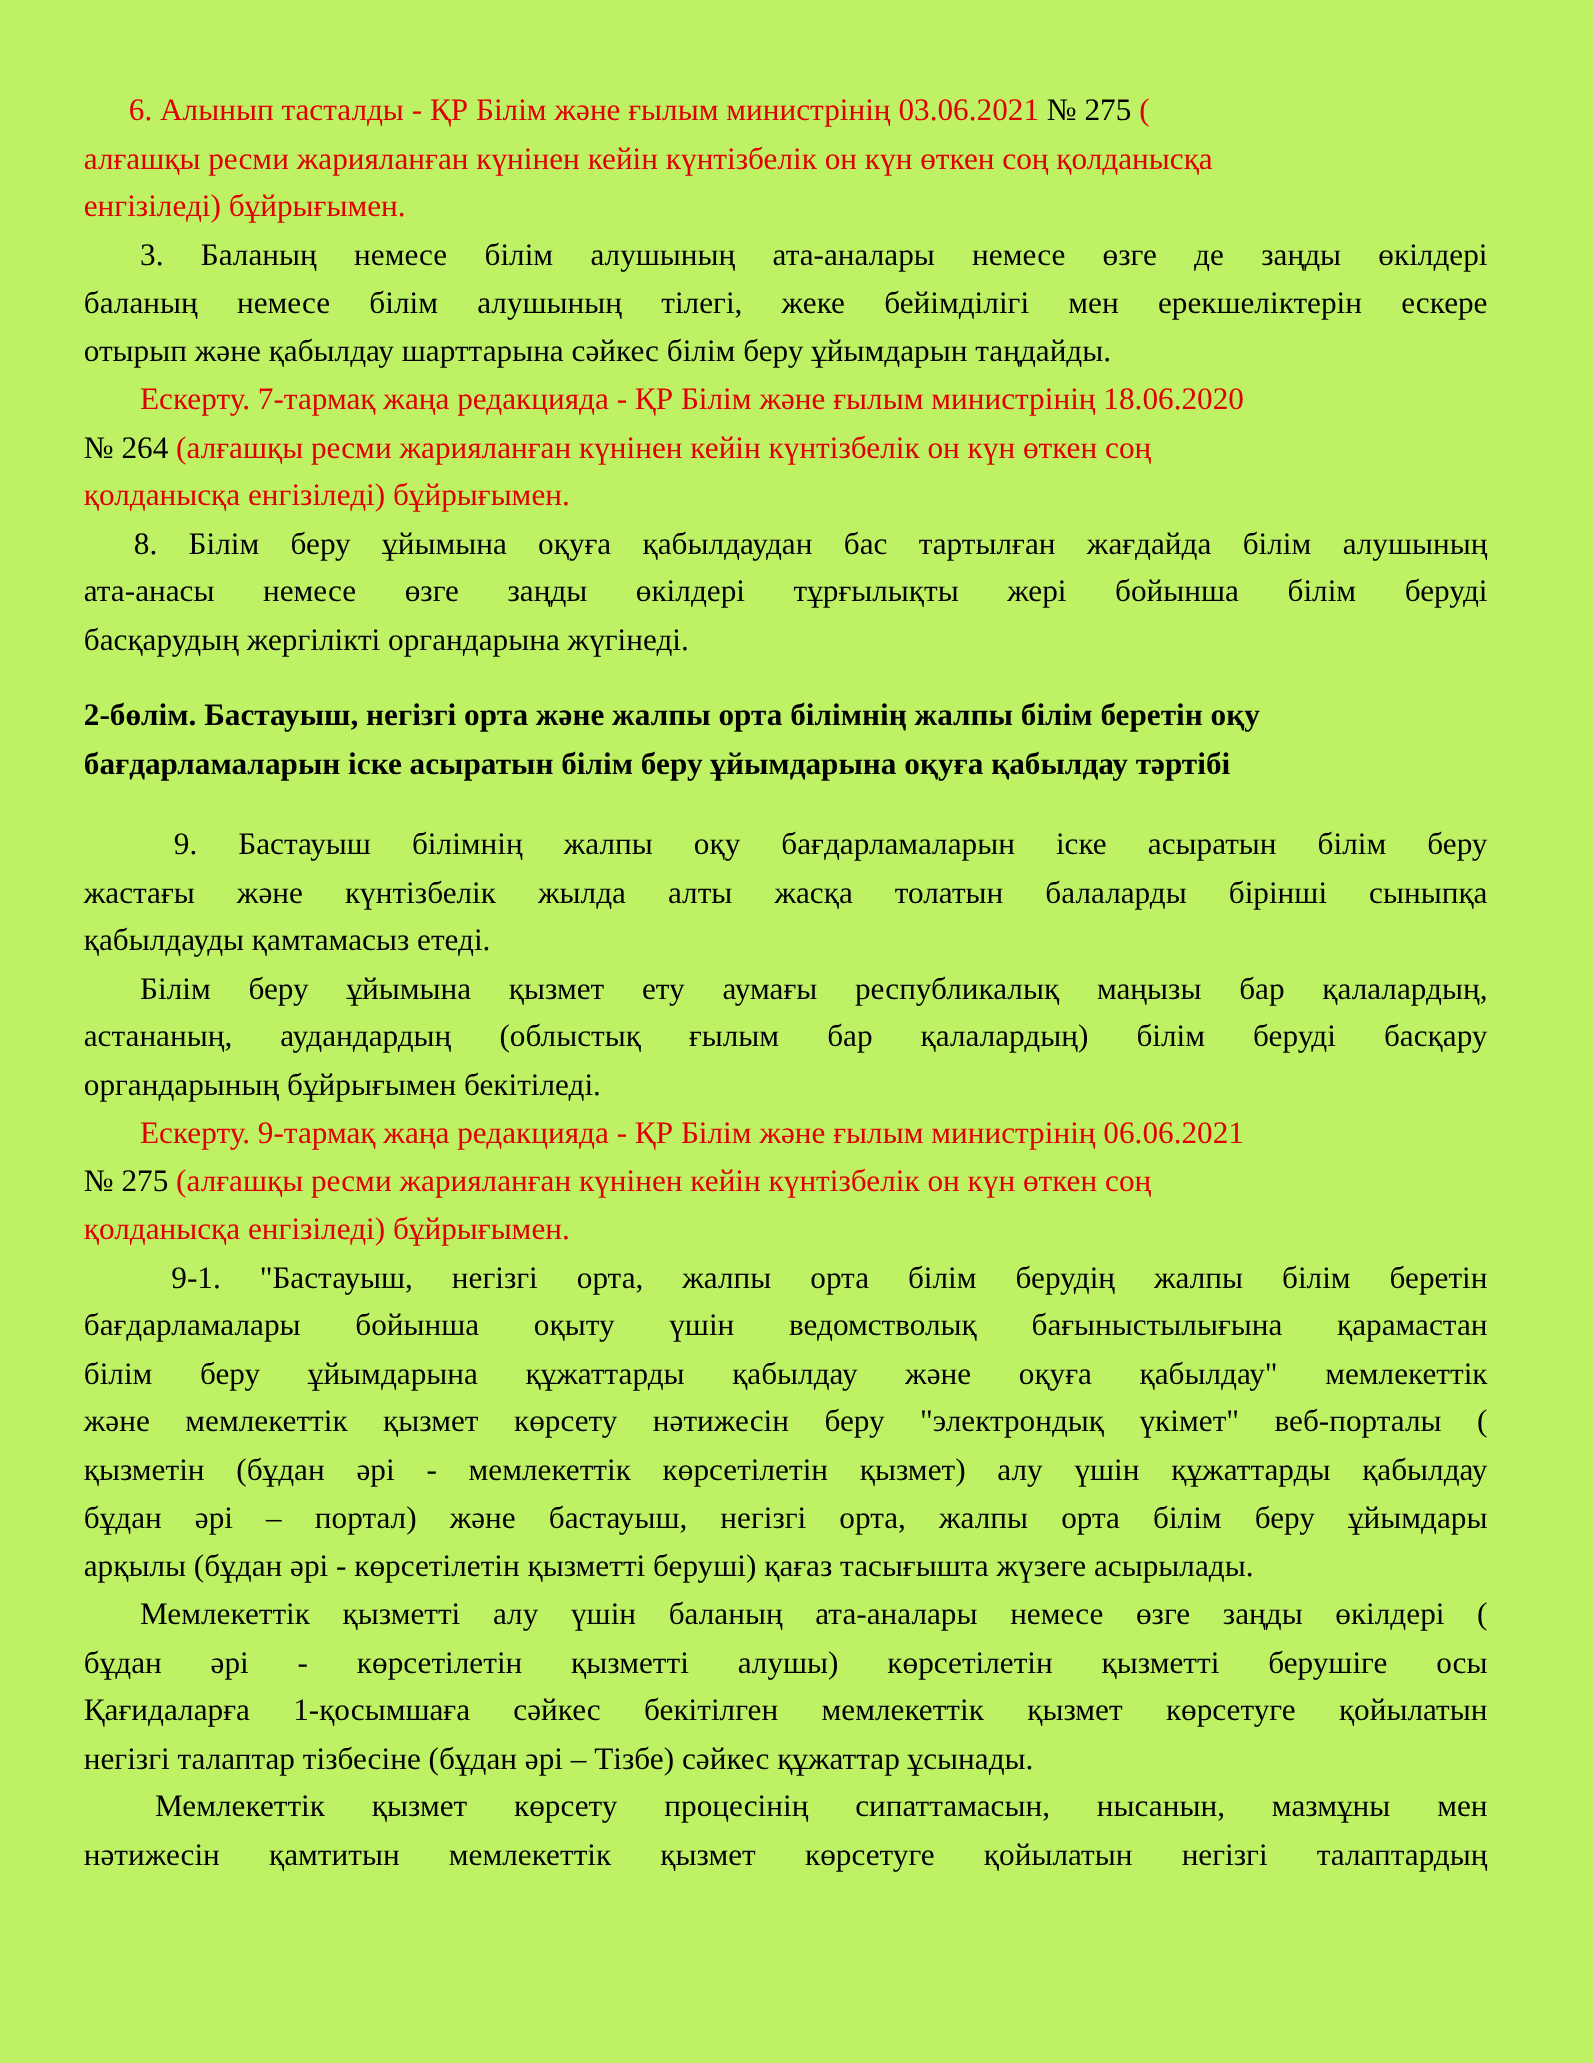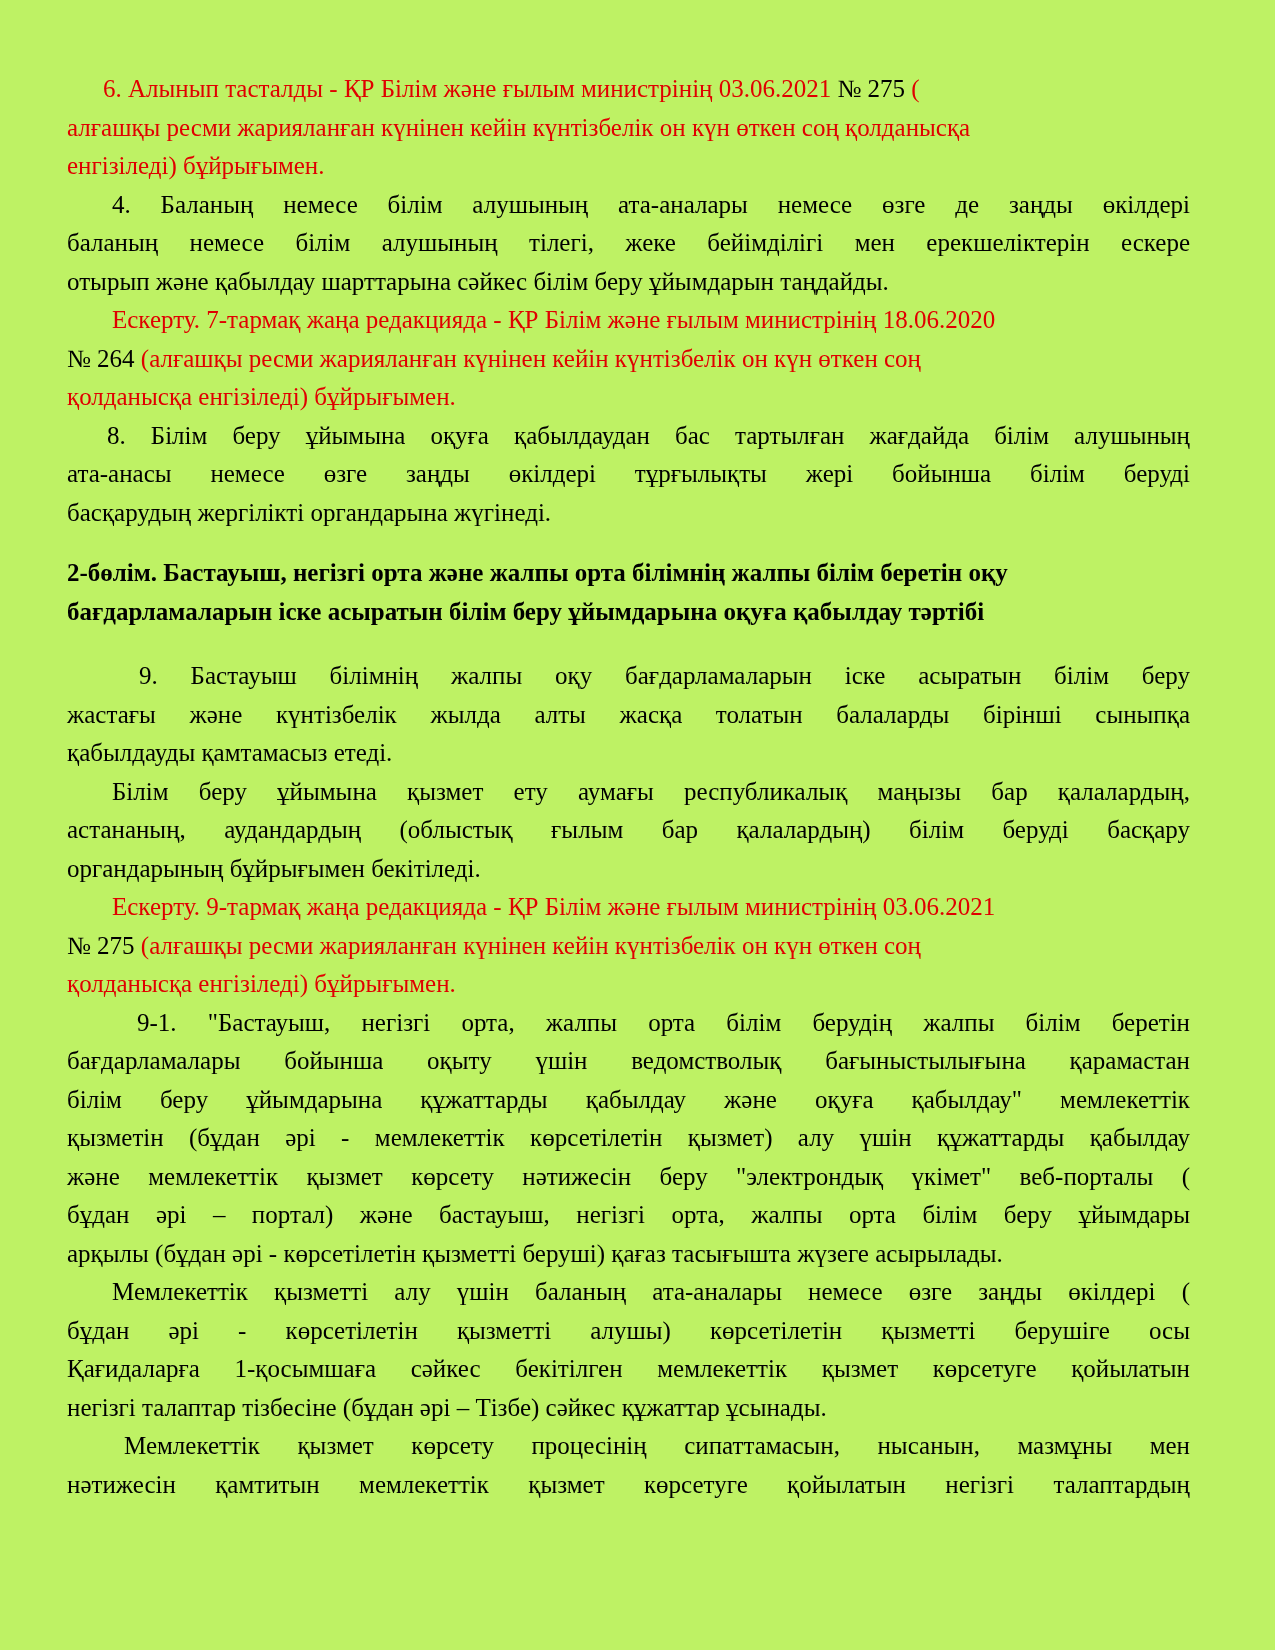--- a/index.html
+++ b/index.html
@@ -47,21 +47,21 @@
 <body style="color: rgb(0, 0, 0); background: rgb(255, 255, 255);">
 
 <div class="page">
   <main id="doc-body">
       <p class="para">
         <span class="line" style="padding-left: 36px;"><span class="seg red">6. Алынып тасталды - ҚР Білім және ғылым министрінің 03.06.2021 </span><span class="seg black">№ 275 </span><span class="seg red">(</span></span>
         <span class="line"><span class="seg red">алғашқы ресми жарияланған күнінен кейін күнтізбелік он күн өткен соң қолданысқа</span></span>
         <span class="line"><span class="seg red">енгізіледі) бұйрығымен.</span></span>
       </p>
       <p class="para">
-        <span class="line fill" style="padding-left: 45px;"><span class="seg black">4. Баланың немесе білім алушының ата-аналары немесе өзге де заңды өкілдері</span></span>
+        <span class="line fill" style="padding-left: 45px;"><span class="seg black">3. Баланың немесе білім алушының ата-аналары немесе өзге де заңды өкілдері</span></span>
         <span class="line fill"><span class="seg black">баланың немесе білім алушының тілегі, жеке бейімділігі мен ерекшеліктерін ескере</span></span>
         <span class="line"><span class="seg black">отырып және қабылдау шарттарына сәйкес білім беру ұйымдарын таңдайды.</span></span>
       </p>
       <p class="para">
         <span class="line" style="padding-left: 45px;"><span class="seg red">Ескерту. 7-тармақ жаңа редакцияда - ҚР Білім және ғылым министрінің 18.06.2020</span></span>
         <span class="line"><span class="seg black">№ 264 </span><span class="seg red">(алғашқы ресми жарияланған күнінен кейін күнтізбелік он күн өткен соң</span></span>
         <span class="line"><span class="seg red">қолданысқа енгізіледі) бұйрығымен.</span></span>
       </p>
       <p class="para">
         <span class="line fill" style="padding-left: 40px;"><span class="seg black">8. Білім беру ұйымына оқуға қабылдаудан бас тартылған жағдайда білім алушының</span></span>
@@ -76,30 +76,30 @@
         <span class="line fill" style="padding-left: 72px;"><span class="seg black">9. Бастауыш білімнің жалпы оқу бағдарламаларын іске асыратын білім беру</span></span>
         <span class="line fill"><span class="seg black">жастағы және күнтізбелік жылда алты жасқа толатын балаларды бірінші сыныпқа</span></span>
         <span class="line"><span class="seg black">қабылдауды қамтамасыз етеді.</span></span>
       </p>
       <p class="para">
         <span class="line fill" style="padding-left: 45px;"><span class="seg black">Білім беру ұйымына қызмет ету аумағы республикалық маңызы бар қалалардың,</span></span>
         <span class="line fill"><span class="seg black">астананың, аудандардың (облыстық ғылым бар қалалардың) білім беруді басқару</span></span>
         <span class="line"><span class="seg black">органдарының бұйрығымен бекітіледі.</span></span>
       </p>
       <p class="para">
-        <span class="line" style="padding-left: 45px;"><span class="seg red">Ескерту. 9-тармақ жаңа редакцияда - ҚР Білім және ғылым министрінің 03.06.2021</span></span>
+        <span class="line" style="padding-left: 45px;"><span class="seg red">Ескерту. 9-тармақ жаңа редакцияда - ҚР Білім және ғылым министрінің 06.06.2021</span></span>
         <span class="line"><span class="seg black">№ 275 </span><span class="seg red">(алғашқы ресми жарияланған күнінен кейін күнтізбелік он күн өткен соң</span></span>
         <span class="line"><span class="seg red">қолданысқа енгізіледі) бұйрығымен.</span></span>
       </p>
       <p class="para">
         <span class="line fill" style="padding-left: 70px;"><span class="seg black">9-1. "Бастауыш, негізгі орта, жалпы орта білім берудің жалпы білім беретін</span></span>
         <span class="line fill"><span class="seg black">бағдарламалары бойынша оқыту үшін ведомстволық бағыныстылығына қарамастан</span></span>
         <span class="line fill"><span class="seg black">білім беру ұйымдарына құжаттарды қабылдау және оқуға қабылдау" мемлекеттік</span></span>
+        <span class="line fill"><span class="seg black">және мемлекеттік қызмет көрсету нәтижесін беру "электрондық үкімет" веб-порталы (</span></span>
         <span class="line fill"><span class="seg black">қызметін (бұдан әрі - мемлекеттік көрсетілетін қызмет) алу үшін құжаттарды қабылдау</span></span>
-        <span class="line fill"><span class="seg black">және мемлекеттік қызмет көрсету нәтижесін беру "электрондық үкімет" веб-порталы (</span></span>
         <span class="line fill"><span class="seg black">бұдан әрі – портал) және бастауыш, негізгі орта, жалпы орта білім беру ұйымдары</span></span>
         <span class="line"><span class="seg black">арқылы (бұдан әрі - көрсетілетін қызметті беруші) қағаз тасығышта жүзеге асырылады.</span></span>
       </p>
       <p class="para">
         <span class="line fill" style="padding-left: 45px;"><span class="seg black">Мемлекеттік қызметті алу үшін баланың ата-аналары немесе өзге заңды өкілдері (</span></span>
         <span class="line fill"><span class="seg black">бұдан әрі - көрсетілетін қызметті алушы) көрсетілетін қызметті берушіге осы</span></span>
         <span class="line fill"><span class="seg black">Қағидаларға 1-қосымшаға сәйкес бекітілген мемлекеттік қызмет көрсетуге қойылатын</span></span>
         <span class="line"><span class="seg black">негізгі талаптар тізбесіне (бұдан әрі – Тізбе) сәйкес құжаттар ұсынады.</span></span>
       </p>
       <p class="para">

